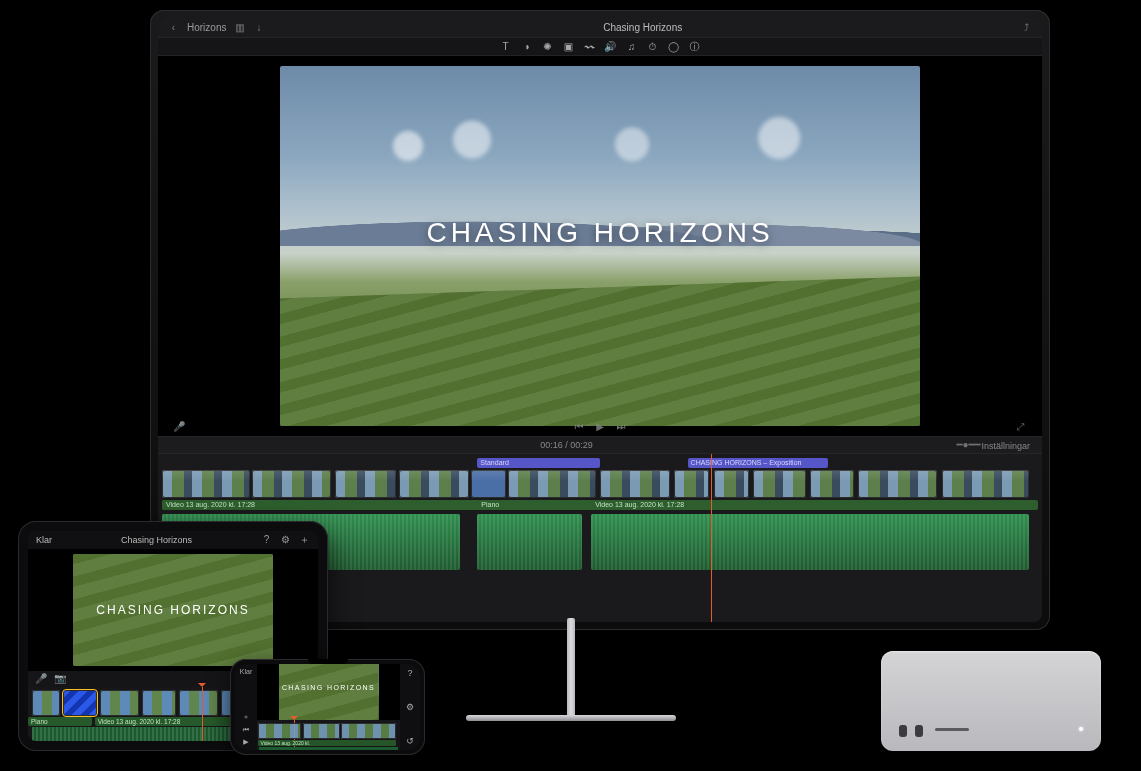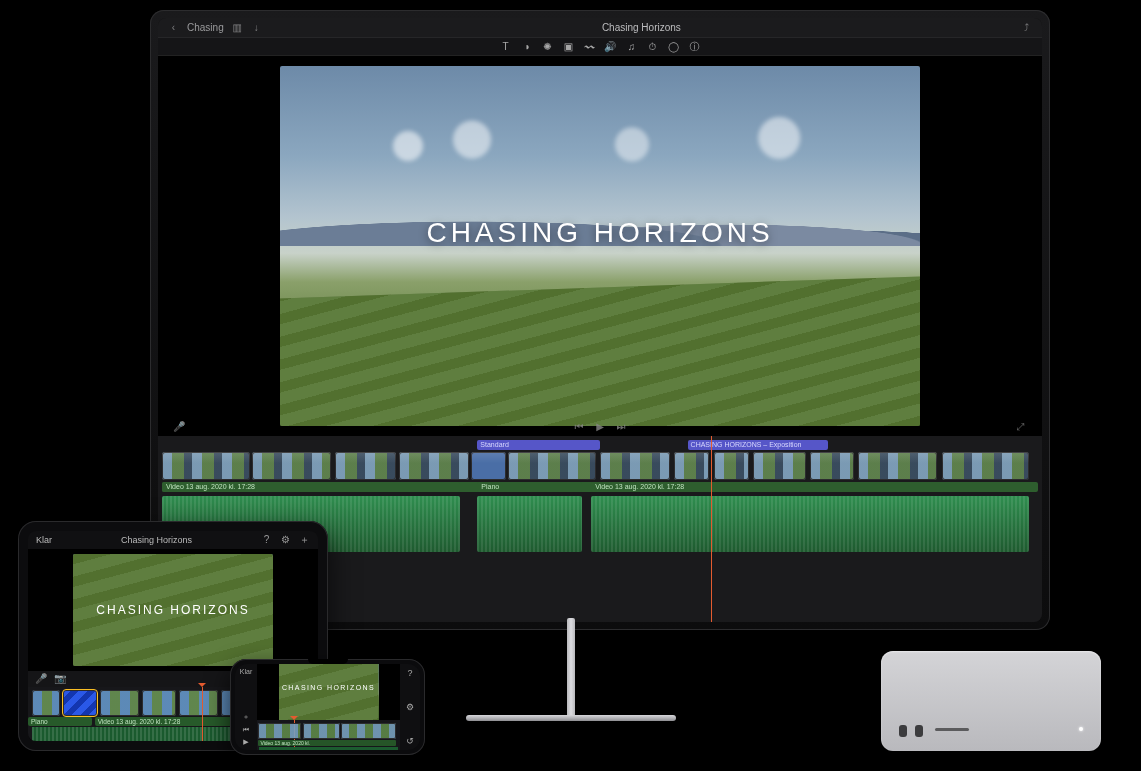--- a/index.html
+++ b/index.html
@@ -327,21 +327,21 @@
 </head>
 <body>
 
 <div class="monitor">
   <div class="monitor-bezel">
     <div class="imovie-mac">
 
       <div class="mac-toolbar">
         <div class="left">
           <span class="mac-icon">‹</span>
-          <span>Chasing</span>
+          <span>Horizons</span>
           <span class="mac-icon">▥</span>
           <span class="mac-icon">↓</span>
         </div>
         <span class="mac-title-center">Chasing Horizons</span>
         <div class="right">
           <span class="mac-icon">⤴</span>
         </div>
       </div>
 
       <div class="mac-adjust-row">
@@ -369,20 +369,31 @@
           <span class="mac-icon">🎤</span>
           <div class="transport-center">
             <span class="mac-icon">⏮</span>
             <span class="mac-icon">▶</span>
             <span class="mac-icon">⏭</span>
           </div>
           <span class="mac-icon">⤢</span>
         </div>
       </div>
 
+      <div class="timecode-strip">
+        <span></span>
+        <span>
+          <span>00:16</span> / <span>00:29</span>
+        </span>
+        <span>
+          <span class="mac-icon">━●━━</span>
+          &nbsp;
+          <span>Inställningar</span>
+        </span>
+      </div>
 
       <div class="timeline">
         <div class="timeline-scroll">
           <div class="track">
             <div class="title-track" id="mac-titles">
                 <div class="title-seg" style="left: 36%; width: 14%;">Standard</div>
                 <div class="title-seg" style="left: 60%; width: 16%;">CHASING HORIZONS – Exposition</div>
               </div>
             <div class="clip-row" id="mac-clips">
                 <div class="clip" style="left: 0%; width: 10%;"></div>

